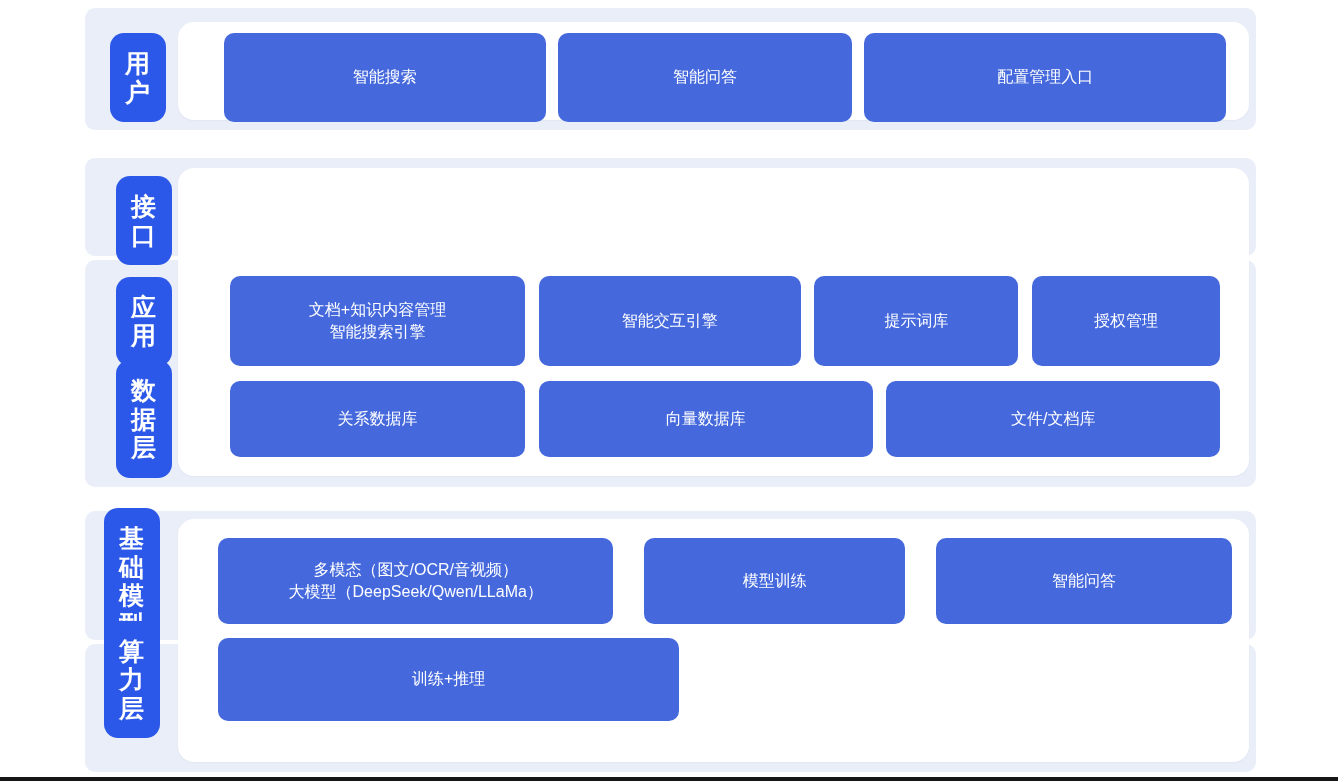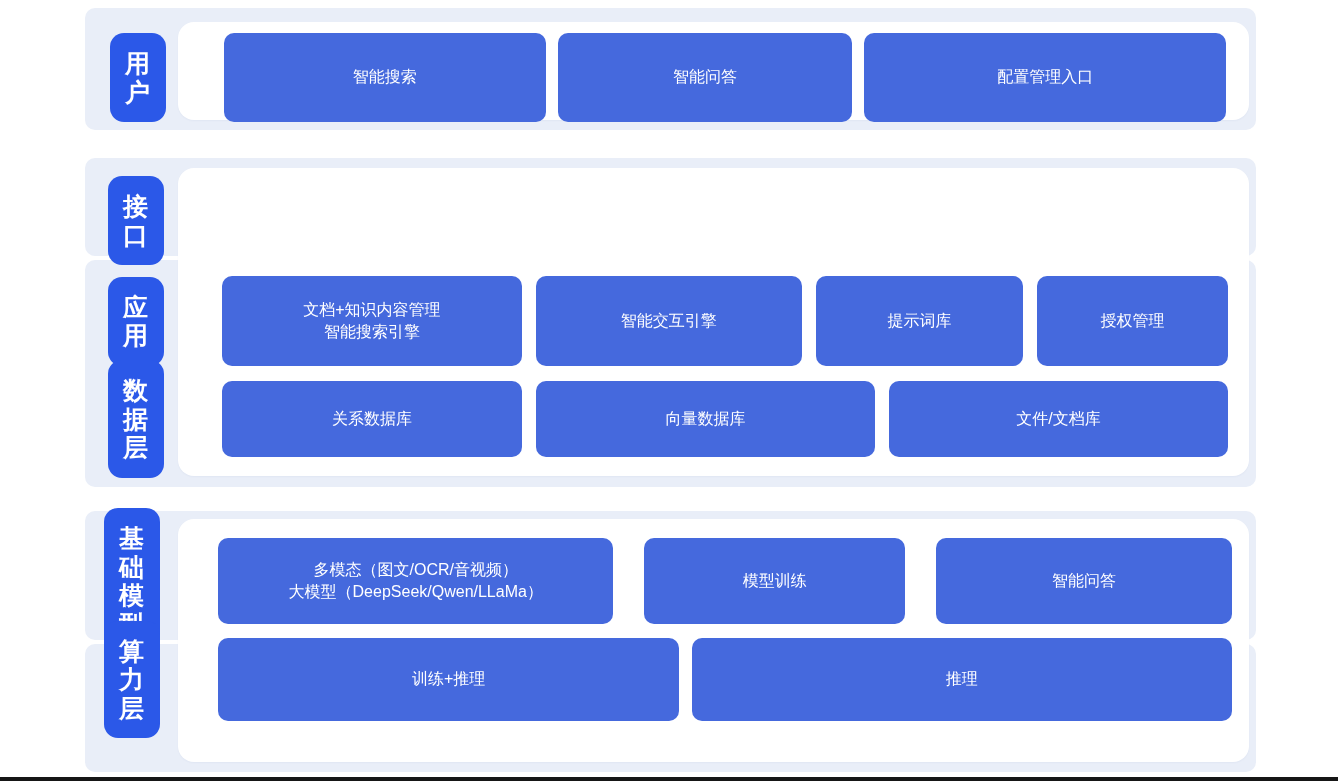--- a/index.html
+++ b/index.html
@@ -95,21 +95,21 @@
           <div class="block" style="width:36.1%">配置管理入口</div>
         </div>
       </div>
     </div>
   </section>
 
   <section class="group" style="top:158px;height:329px">
     <div class="band" style="top:0;height:98px"></div>
     <div class="band" style="top:102px;bottom:0"></div>
     <div class="panel" style="top:10px;bottom:11px"></div>
-    <div class="rows" style="padding:27px 4px 24px">
+    <div class="rows" style="padding:27px 12px 24px">
       <div class="layer-row" style="height:71px">
         <div class="label-cell">
           <div class="layer-label">接口</div>
         </div>
       </div>
       <div class="layer-row" style="height:90px;margin-top:20px">
         <div class="label-cell">
           <div class="layer-label">应用</div>
         </div>
         <div class="buttons">
@@ -148,21 +148,20 @@
           <div class="block" style="width:25.7%">模型训练</div>
           <div class="block" style="width:29.2%">智能问答</div>
         </div>
       </div>
       <div class="layer-row" style="height:83px;margin-top:14px">
         <div class="label-cell">
           <div class="layer-label">算力层</div>
         </div>
         <div class="buttons">
           <div class="block" style="width:45.5%">训练+推理</div>
-          <div class="block" style="width:53.3%">推理</div>
         </div>
       </div>
     </div>
   </section>
 
 </div>
 
 <div class="bottom-line"></div>
 
 </body></html>

